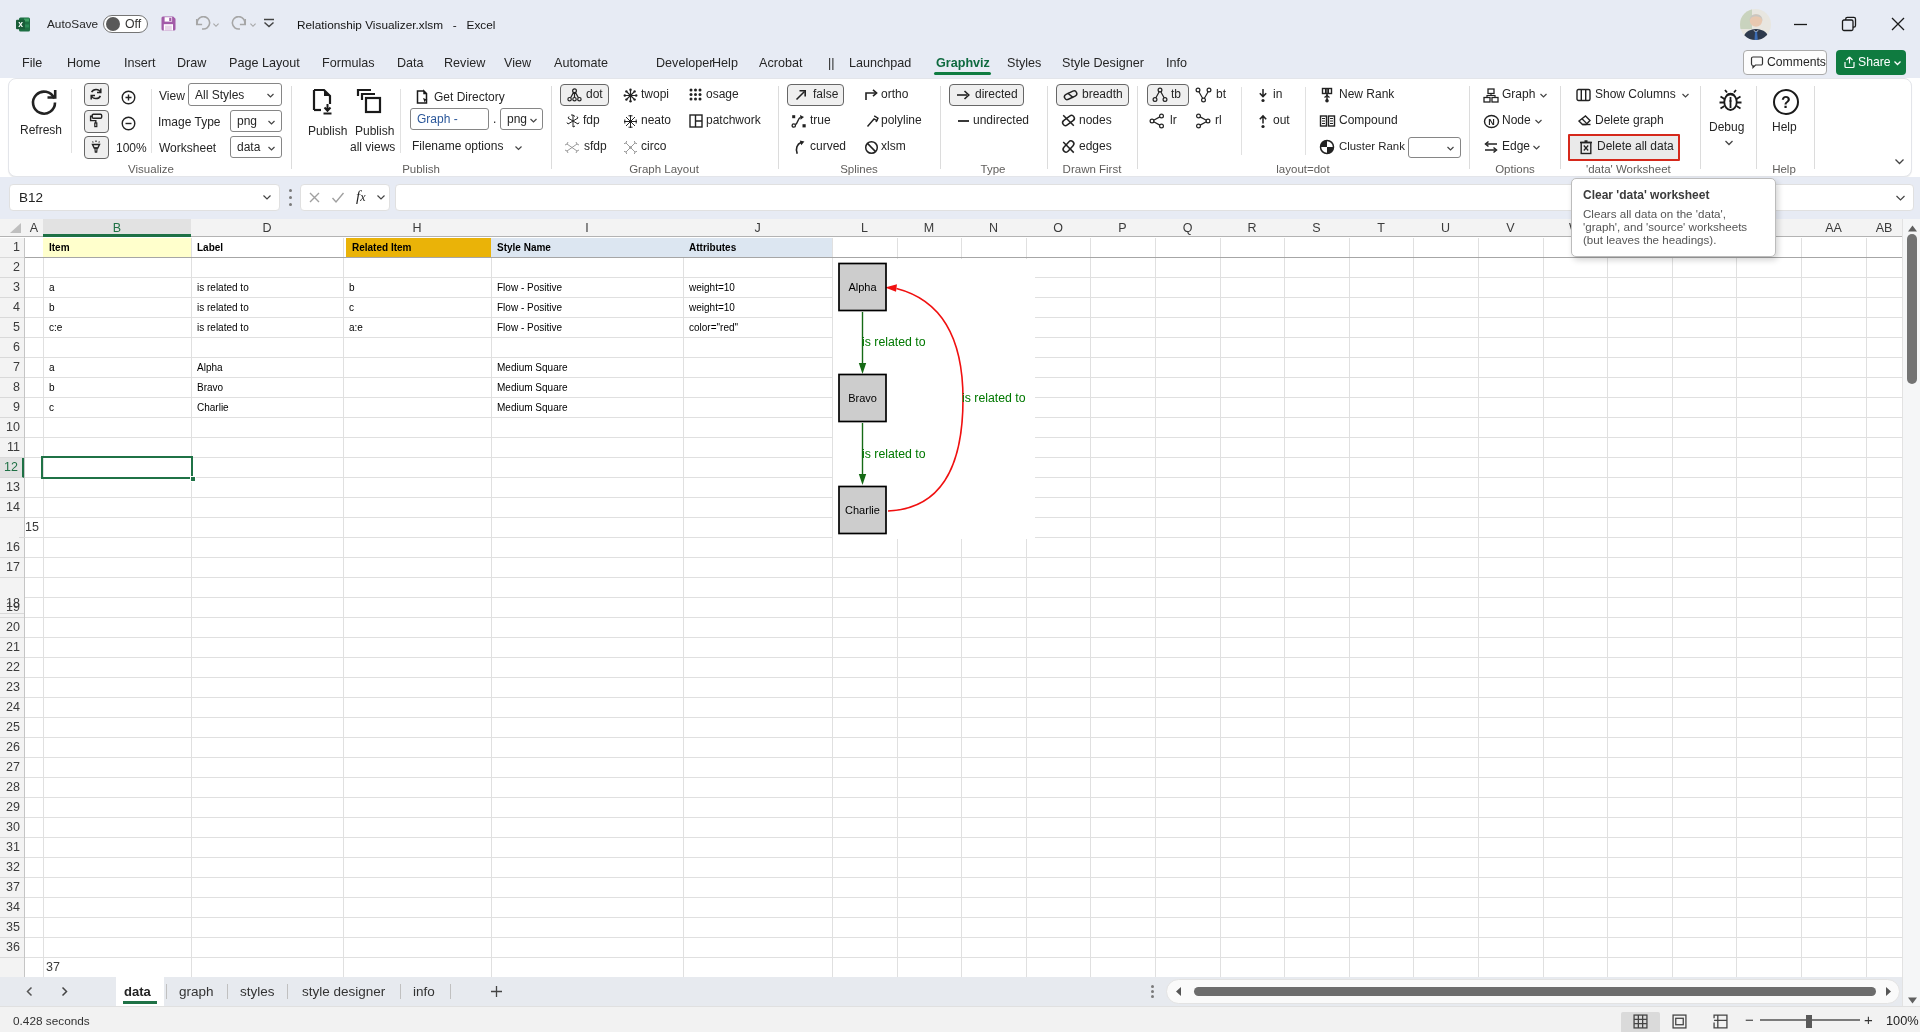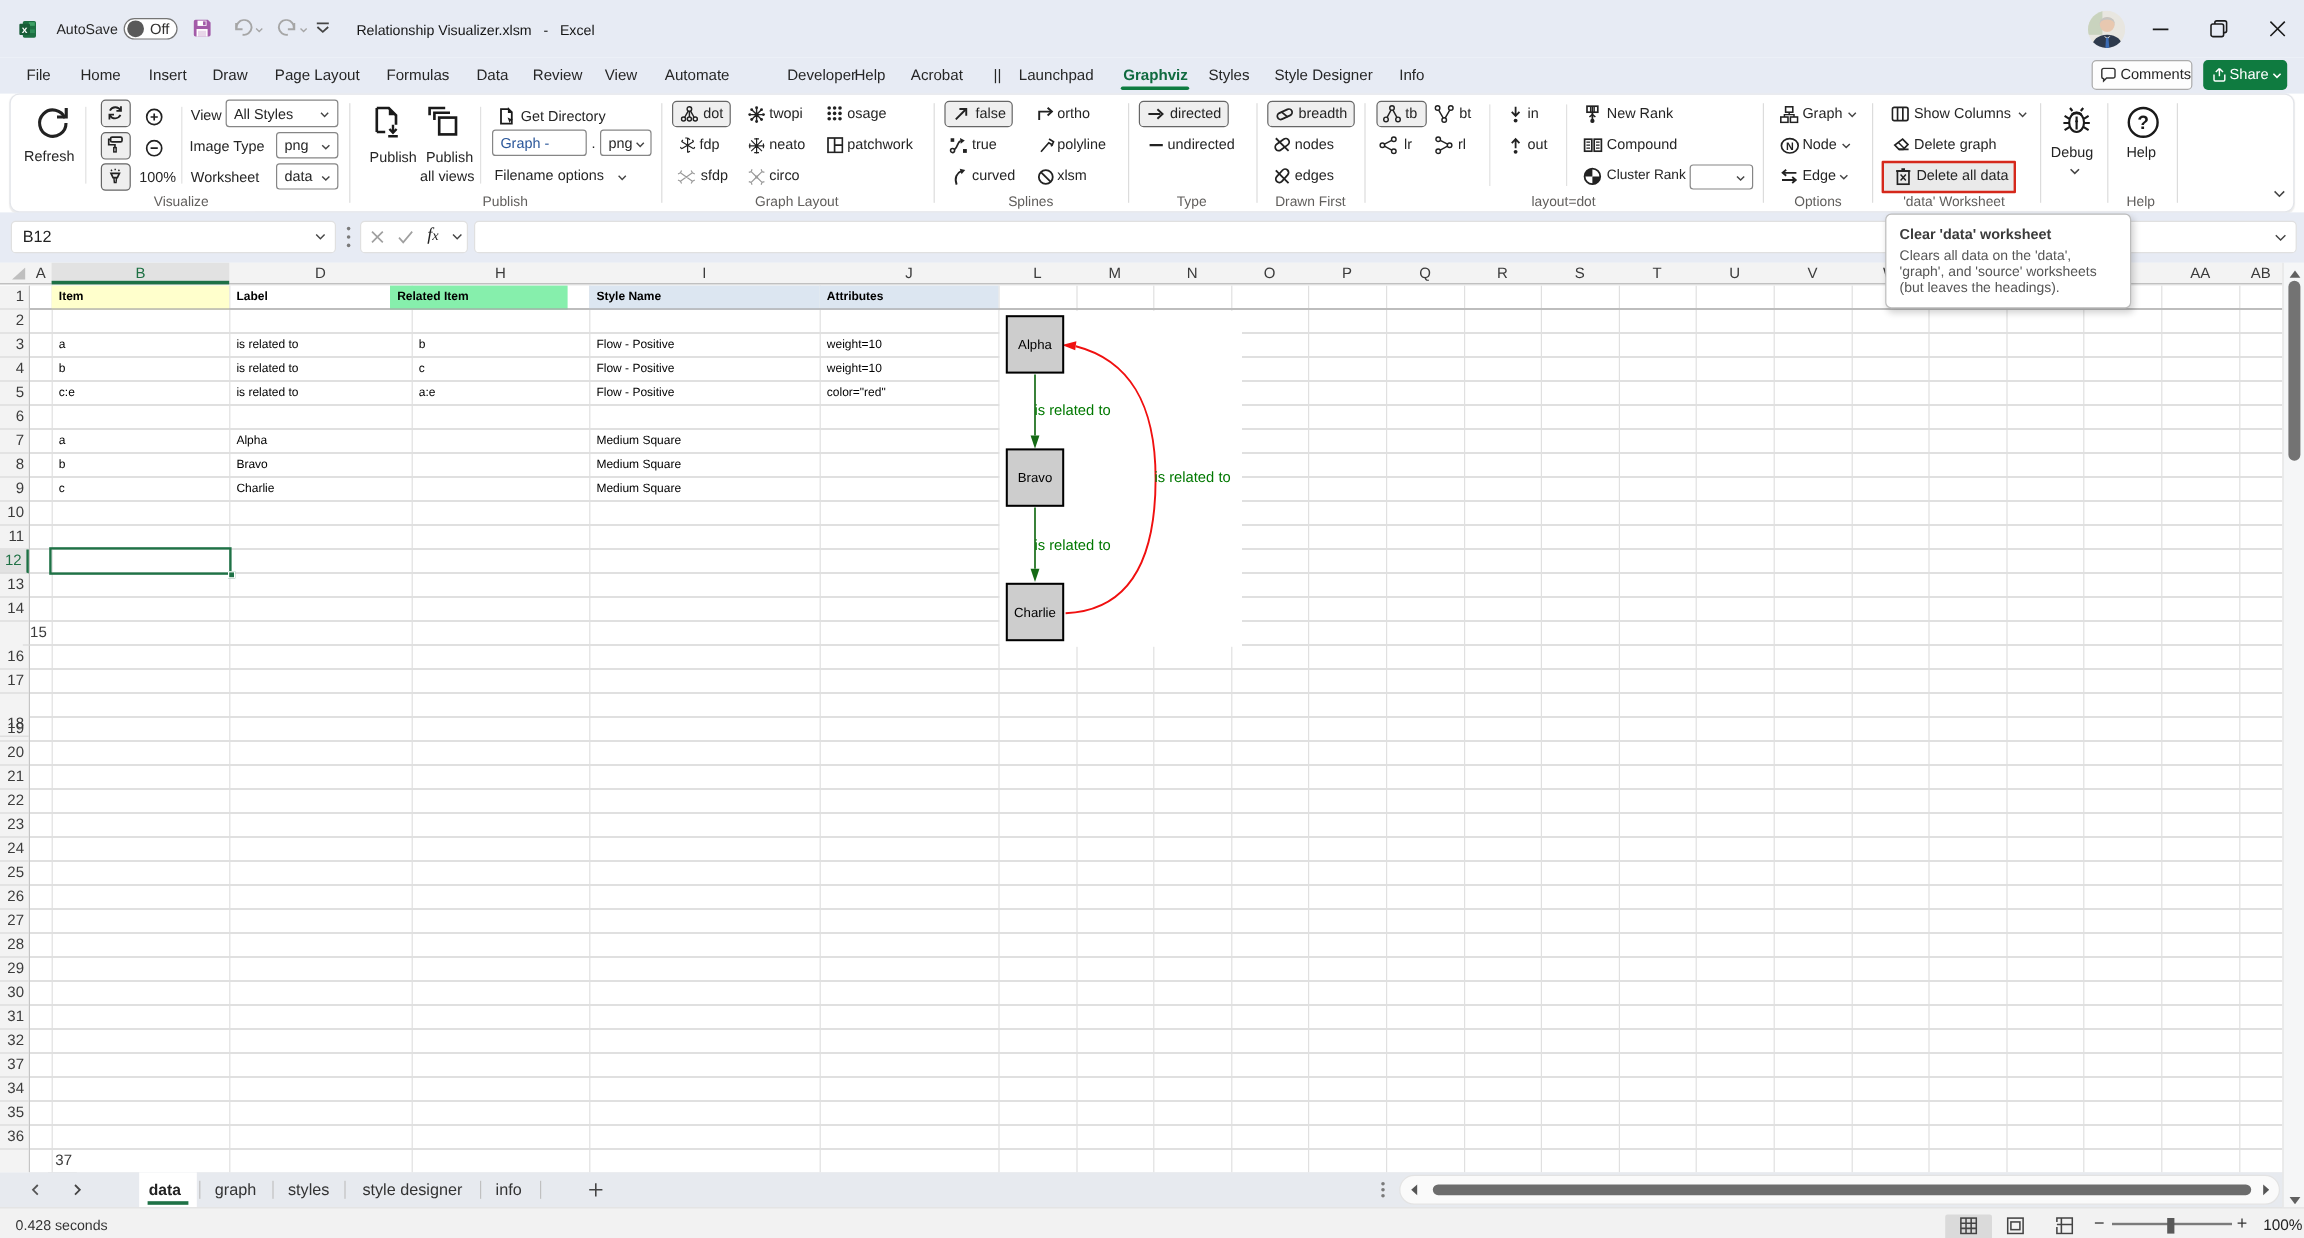--- a/index.html
+++ b/index.html
@@ -652,21 +652,21 @@
   <div class="vline" style="left:1607px"></div>
   <div class="vline" style="left:1672px"></div>
   <div class="vline" style="left:1736px"></div>
   <div class="vline" style="left:1801px"></div>
   <div class="vline" style="left:1866px"></div>
 </div>
 <div class="abs" id="sheetcontent">
 
   <div class="cell bold" style="left:43px;top:238px;width:148px;background:#FFFFCC">Item</div>
   <div class="cell bold" style="left:191px;top:238px;width:152px">Label</div>
-  <div class="cell bold" style="left:325px;top:238px;width:148px;background:#86efac">Related Item</div>
+  <div class="cell bold" style="left:346px;top:238px;width:148px;background:#eab308">Related Item</div>
   <div class="cell bold" style="left:491px;top:238px;width:192px;background:#DCE6F1">Style Name</div>
   <div class="cell bold" style="left:683px;top:238px;width:149px;background:#DCE6F1">Attributes</div>
   <div class="abs" style="left:25px;top:257px;width:1877px;height:1px;background:#A6A6A6"></div>
 
   <div class="cell" style="left:43px;top:278px">a</div>
   <div class="cell" style="left:191px;top:278px">is related to</div>
   <div class="cell" style="left:343px;top:278px">b</div>
   <div class="cell" style="left:491px;top:278px">Flow - Positive</div>
   <div class="cell" style="left:683px;top:278px">weight=10</div>
   <div class="cell" style="left:43px;top:298px">b</div>

